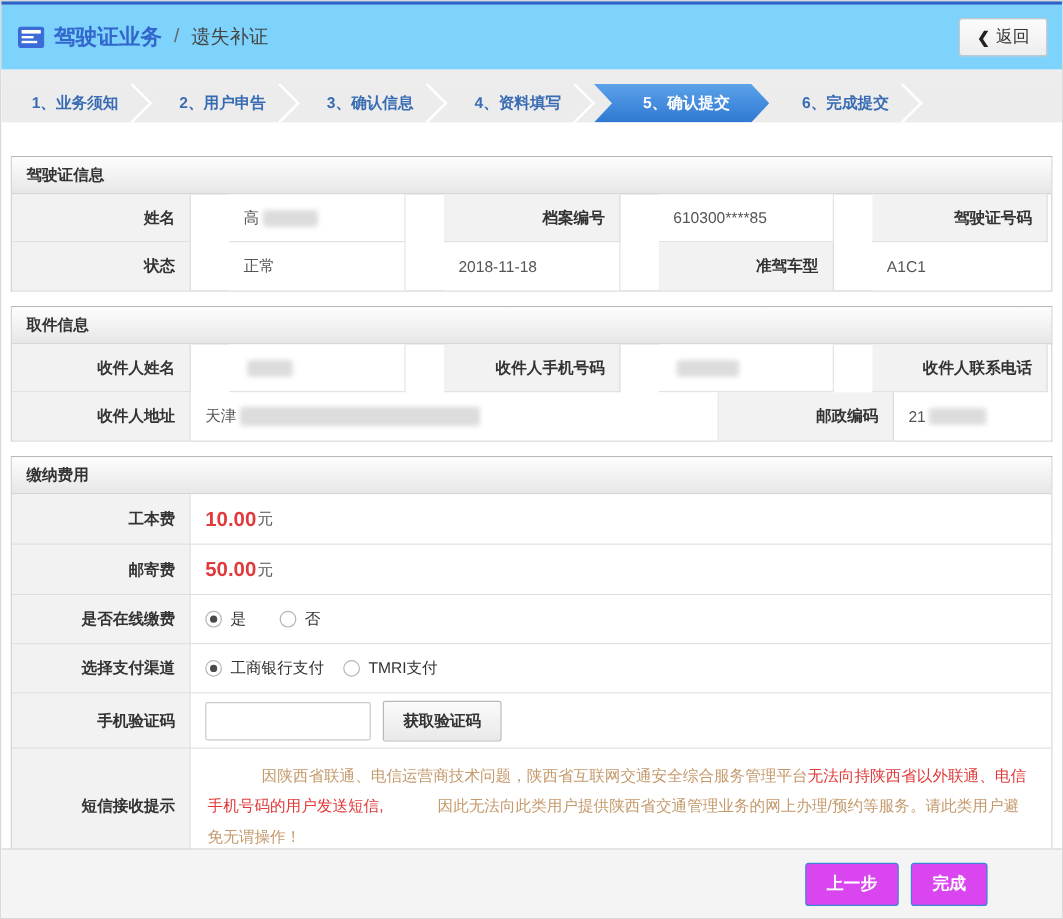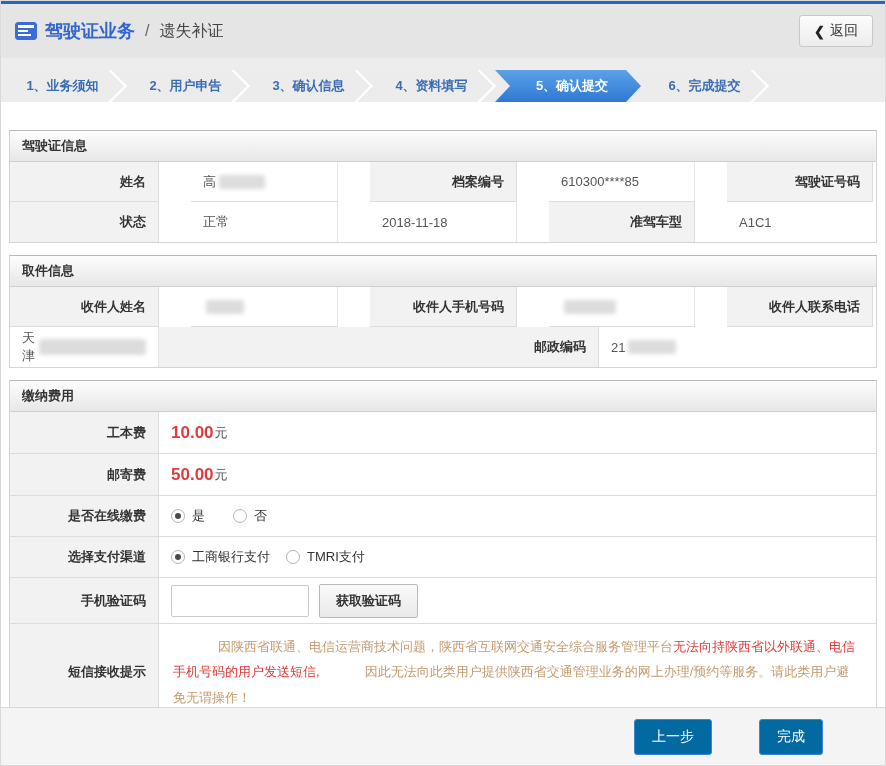--- a/index.html
+++ b/index.html
@@ -6,21 +6,21 @@
   html,body { width:886px; }
   body {
     font-family:"Liberation Sans","DejaVu Sans",sans-serif;
     background:#fff; color:#333; font-size:13px;
     width:886px; height:766px; position:relative;
     border:1px solid #d9d9d9;
   }
   
   .topbar { height:3px; background:#2a63c6; }
   .pagehead {
-    height:54px; background:#e5e5e5; display:flex; align-items:center;
+    height:54px; background:#7dd3fc; display:flex; align-items:center;
     justify-content:space-between; padding:0 12px 0 14px;
   }
   .titlewrap { display:flex; align-items:center; gap:8px; }
   .form-ico { width:22px; height:18px; flex:0 0 auto; }
   .title-main { color:#3366cc; font-size:18px; font-weight:bold; }
   .title-sep { color:#666; font-size:16px; margin:0 2px; }
   .title-sub { color:#444; font-size:16px; }
   .back-btn {
     display:inline-flex; align-items:center; gap:5px;
     background:linear-gradient(#fcfcfc,#ededed);
@@ -107,23 +107,23 @@
   .tan { color:#c49a6c;margin-left:45px; } .red { color:#e03a3a; }
 
   
   .footer {
     position:absolute; left:0; right:0; bottom:0; height:58px;
     background:#f4f4f4; border-top:1px solid #d8d8d8;
     display:flex; align-items:center; justify-content:flex-end;
     padding-right:62px; gap:10px;
   }
   .blue-btn {
-    background:#0369a1; border:1px solid #3f83d6; border-radius:3px;
-    color:#fff; font-weight:normal; font-size:14px;
-    padding:8px 17px; cursor:pointer;margin-left:37px;
+    background:#d946ef; border:1px solid #3f83d6; border-radius:3px;
+    color:#fff; font-weight:bold; font-size:14px;
+    padding:8px 17px; cursor:pointer;
   }
 </style>
 </head>
 <body>
 
 <div class="topbar"></div>
 
 <div class="pagehead">
   <div class="titlewrap">
     <svg class="form-ico" viewBox="0 0 22 18">
@@ -196,20 +196,21 @@
       <span></span>
         <span class="blur" style="width:52px"></span>
     </div>
     <div class="cell lbl">收件人联系电话</div>
     <div class="cell val">
       <span>1</span>
         <span class="blur" style="width:76px"></span>
     </div>
   </div>
   <div class="grow raddr">
+    <div class="cell lbl">收件人地址</div>
     <div class="cell val">
       <span>天津</span>
         <span class="blur" style="width:200px;height:16px"></span>
     </div>
     <div class="cell lbl">邮政编码</div>
     <div class="cell val">
       <span>21</span>
         <span class="blur" style="width:48px"></span>
     </div>
   </div>

